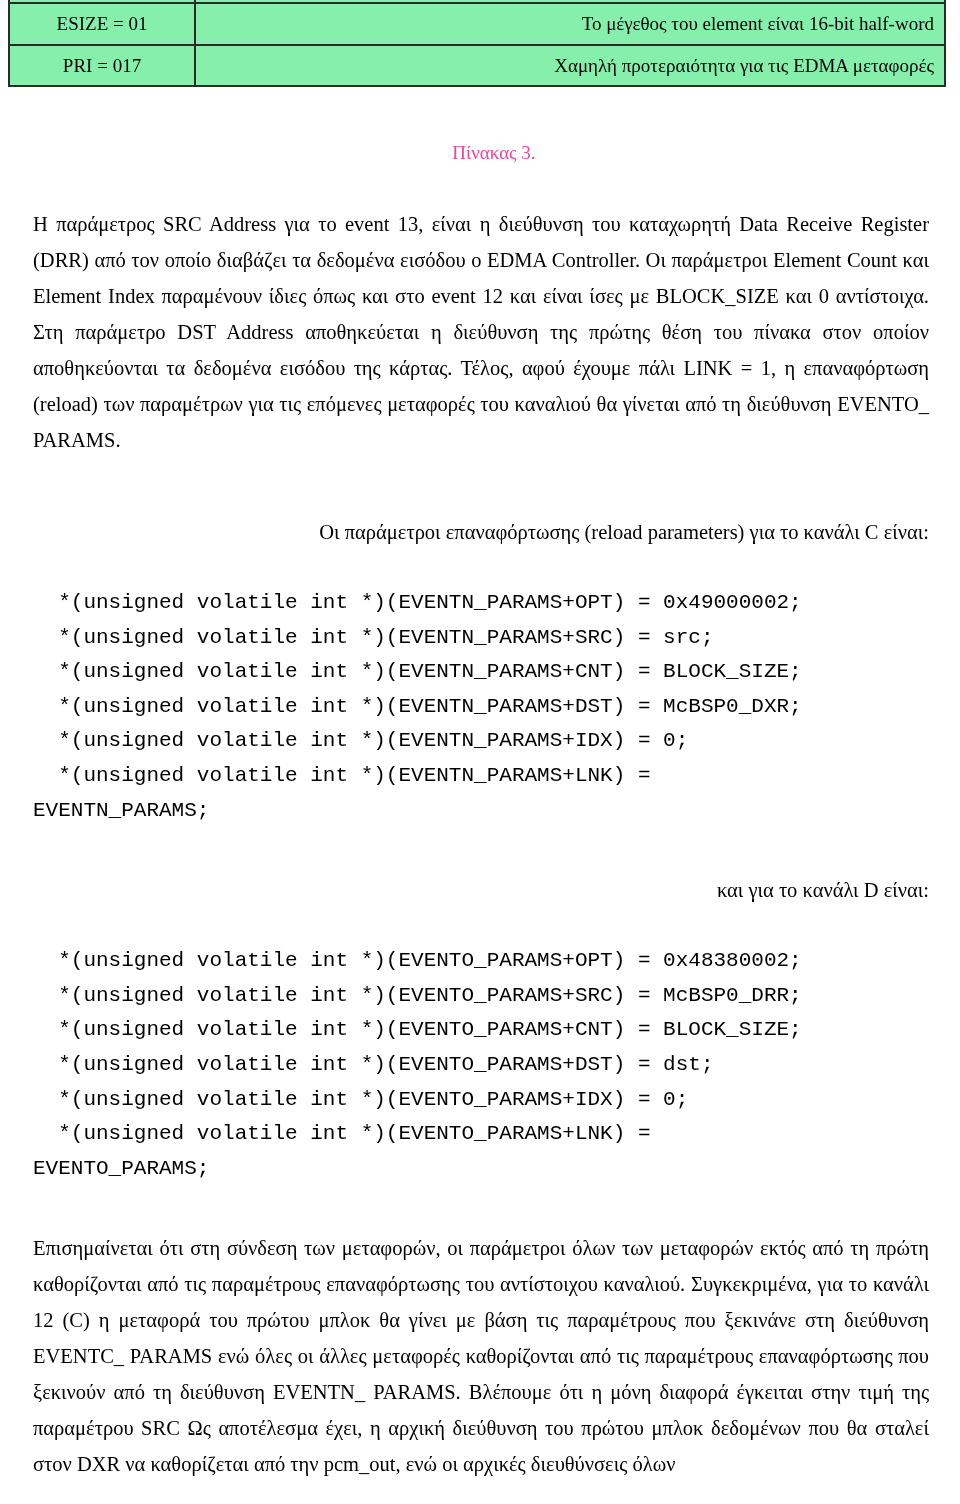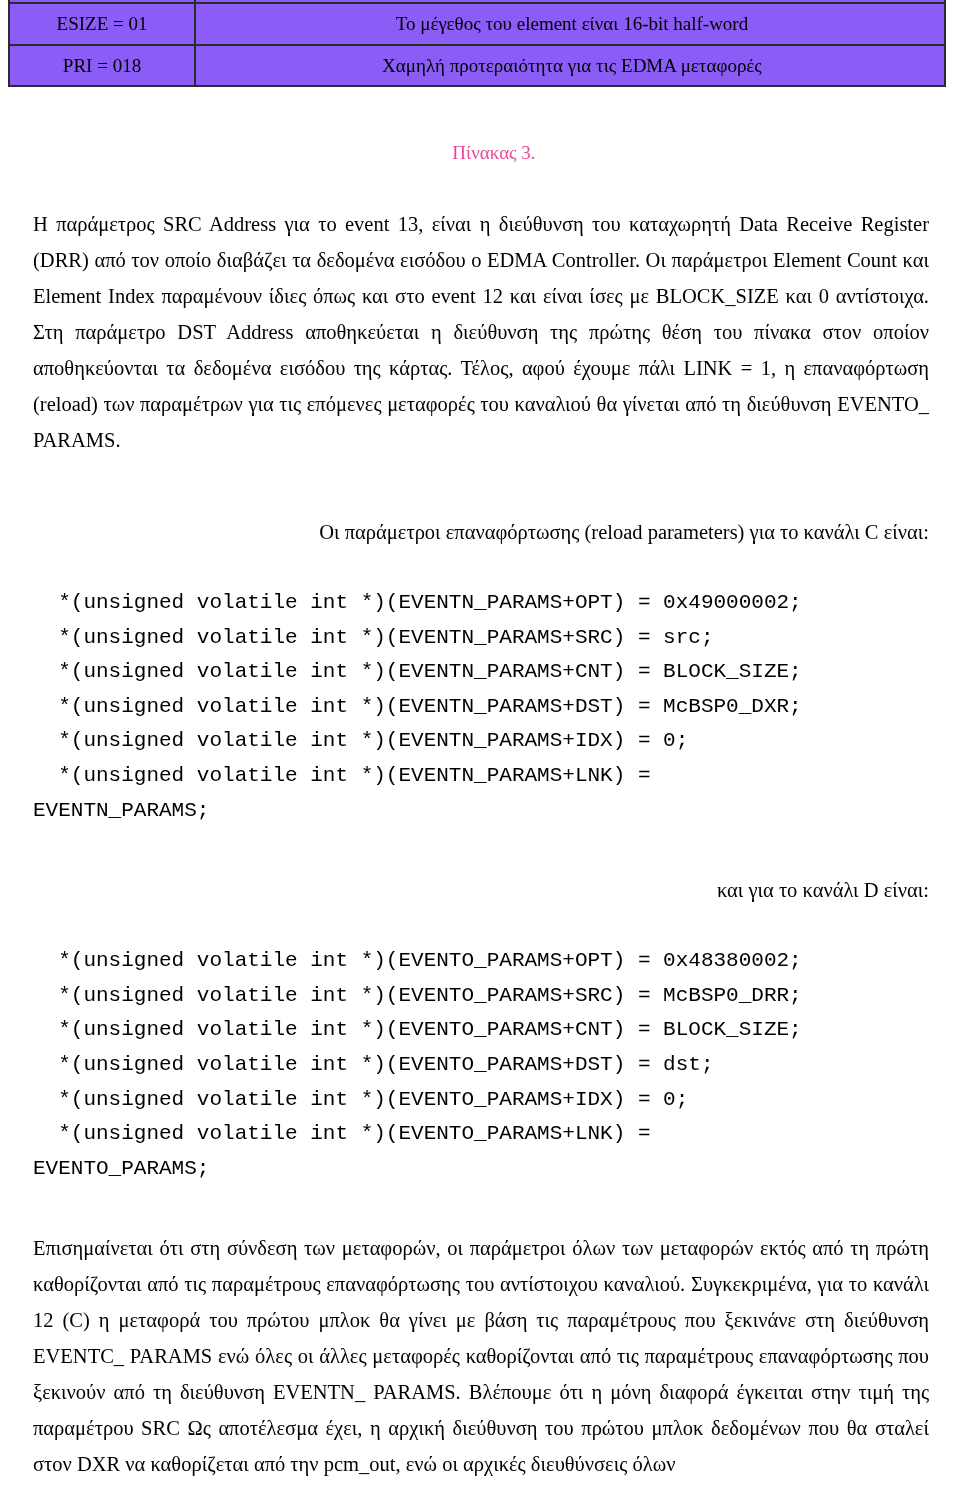--- a/index.html
+++ b/index.html
@@ -29,35 +29,35 @@
     position: absolute;
     left: 8px;
     top: -40px;
     width: 938px;
     border-collapse: collapse;
     background: #e9e9e9;
     table-layout: fixed;
   }
   .spec-table td {
     border: 2px solid #2b2b2b;
-    background: #8b5cf6;
+    background: #86efac;
     font-family: "Liberation Serif", "DejaVu Serif", serif;
     font-size: 19px;
     line-height: 1.25;
     padding: 8px 10px;
     vertical-align: middle;
     height: 20px;
   }
   .spec-table td.key {
     width: 164px;
     text-align: center;
     white-space: nowrap;
   }
   .spec-table td.desc {
-    text-align: center;
+    text-align: right;
     padding-left: 14px;
   }
 
   
   .caption {
     position: absolute;
     left: 0;
     top: 142px;
     width: 960px;
     text-align: center;
@@ -108,21 +108,21 @@
     <tbody>
       <tr>
         <td class="key">2DS = 0</td>
         <td class="desc">Μονοδιάστατη πηγή</td>
       </tr>
       <tr>
         <td class="key">ESIZE = 01</td>
         <td class="desc">Το μέγεθος του element είναι 16-bit half-word</td>
       </tr>
       <tr>
-        <td class="key">PRI = 018</td>
+        <td class="key">PRI = 017</td>
         <td class="desc">Χαμηλή προτεραιότητα για τις EDMA μεταφορές</td>
       </tr>
     </tbody>
   </table>
 
   <div class="caption" style="color: #ec4899; padding-left: 14px;">Πίνακας 3.</div>
 
   <div class="content">
 
     <p class="para">Η παράμετρος SRC Address για το event 13, είναι η διεύθυνση του καταχωρητή Data Receive Register (DRR) από τον οποίο διαβάζει τα δεδομένα εισόδου ο EDMA Controller. Οι παράμετροι Element Count και Element Index παραμένουν ίδιες όπως και στο event 12 και είναι ίσες με BLOCK_SIZE και 0 αντίστοιχα. Στη παράμετρο DST Address αποθηκεύεται η διεύθυνση της πρώτης θέση του πίνακα στον οποίον αποθηκεύονται τα δεδομένα εισόδου της κάρτας. Τέλος, αφού έχουμε πάλι LINK = 1, η επαναφόρτωση (reload) των παραμέτρων για τις επόμενες μεταφορές του καναλιού θα γίνεται από τη διεύθυνση EVENTO_ PARAMS.</p>

